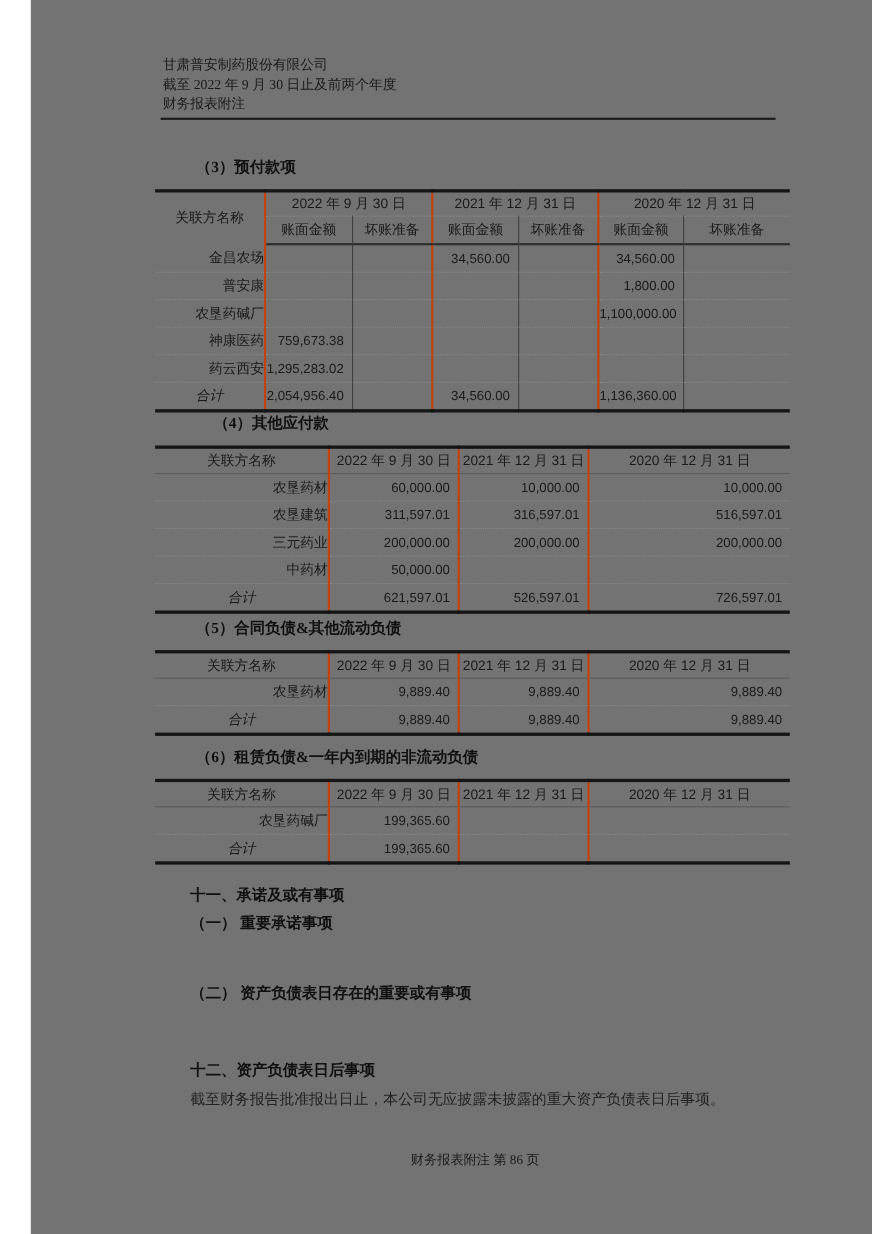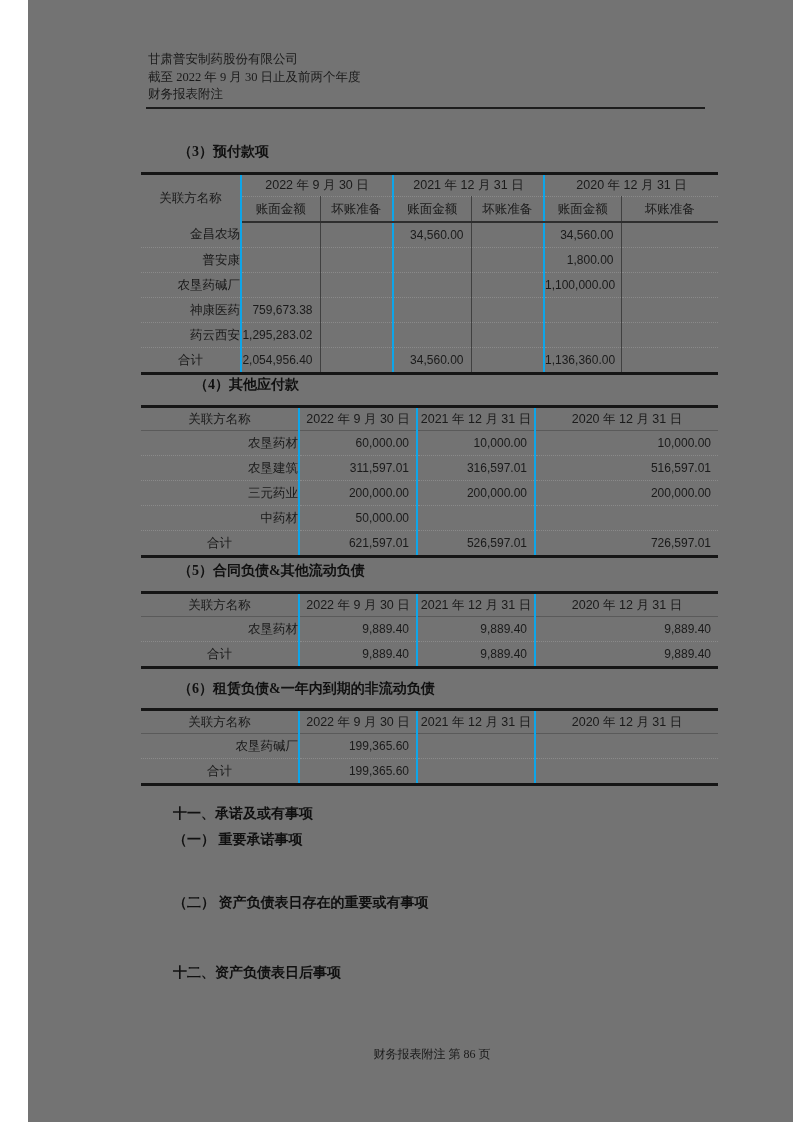--- a/index.html
+++ b/index.html
@@ -14,34 +14,34 @@
   .para{position:absolute;font-size:13.5px;color:#222;white-space:nowrap;}
 
   .fin-table{position:absolute;border-collapse:collapse;table-layout:fixed;
              font-family:"Liberation Sans",sans-serif;font-size:12px;color:#1a1a1a;
              border-top:3px solid #151515;border-bottom:3px solid #151515;}
   .fin-table th{font-weight:normal;font-size:12.5px;text-align:center;padding:0;
                 font-family:"Liberation Sans",sans-serif;}
   .fin-table td{padding:0;}
   .fin-table td.num{text-align:right;padding-right:7px;}
   .fin-table td.name{text-align:right;padding-left:5px;font-size:12.5px;}
-  .fin-table tr.total td.name{text-align:center;padding-left:0;}
+  .fin-table tr.total td.name{text-align:center;padding-left:0;font-style:italic;}
 
   .t-sub thead tr:last-child th{border-bottom:2px solid #2e2e2e;}
   .t-sub thead tr:first-child th.date-h{border-bottom:1px dotted #8a8a8a;}
   .t-sub thead tr:first-child th{height:21px;}
   .t-sub thead tr:last-child th{height:24px;}
   .t-sub tbody td{height:24px;}
 
   .t-simple thead th{border-bottom:1.5px solid #5a5a5a;height:22px;}
   .t-simple tbody td{height:24px;}
 
   .fin-table tbody tr:not(:first-child) td{border-top:1px dotted #8a8a8a;}
 
-  .vb-g{border-right:2px solid #0ea5e9;}
+  .vb-g{border-right:2px solid #c2410c;}
   .vb-s{border-right:1px solid #404040;}
 
   .doc-footer{position:absolute;left:118px;top:1046px;width:572px;text-align:center;
               font-size:12px;color:#1a1a1a;}
 </style>
 </head>
 <body>
 
 <div id="page">
 
@@ -249,16 +249,17 @@
           <td class="num"></td>
         </tr>
       </tbody>
     </table>
 
   <div class="sec-h" style="left:145px;top:805px;">十一、承诺及或有事项</div>
   <div class="sec-h" style="left:145px;top:831px;">（一） 重要承诺事项</div>
   <div class="sec-h" style="left:145px;top:894px;">（二） 资产负债表日存在的重要或有事项</div>
 
   <div class="sec-h" style="left:145px;top:964px;">十二、资产负债表日后事项</div>
+  <div class="para" style="left:145px;top:991px;">截至财务报告批准报出日止，本公司无应披露未披露的重大资产负债表日后事项。</div>
 
   <div class="doc-footer">财务报表附注 第 86 页</div>
 
 </div>
 
 </body></html>

